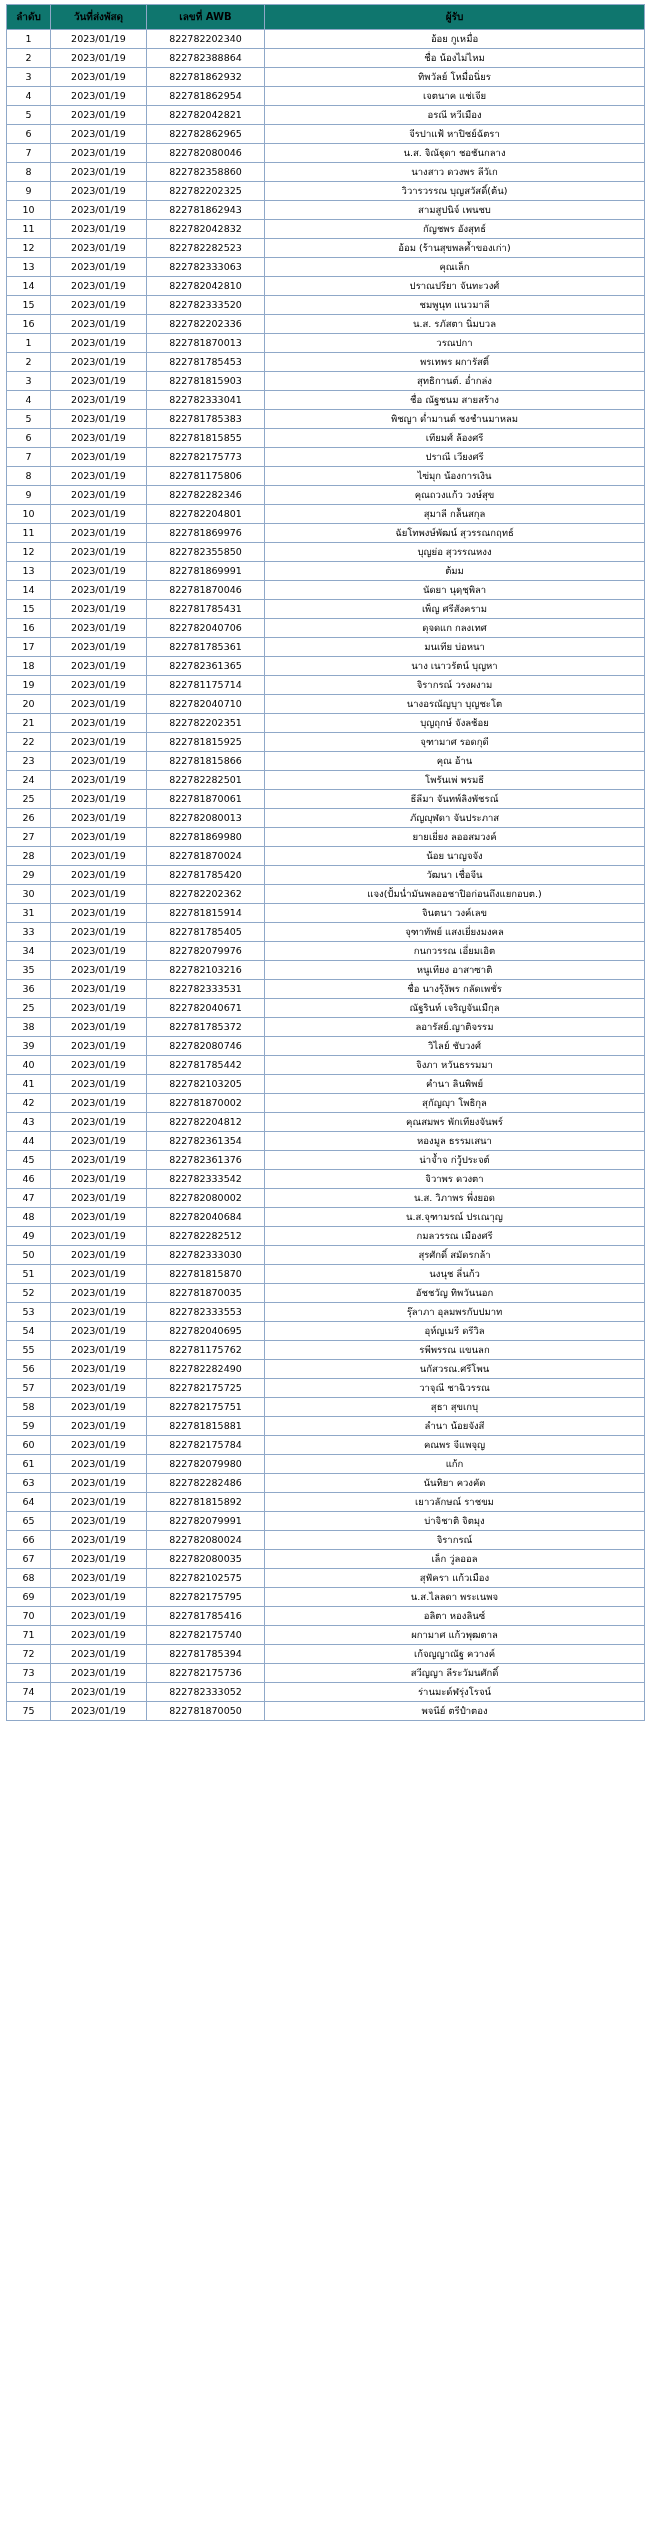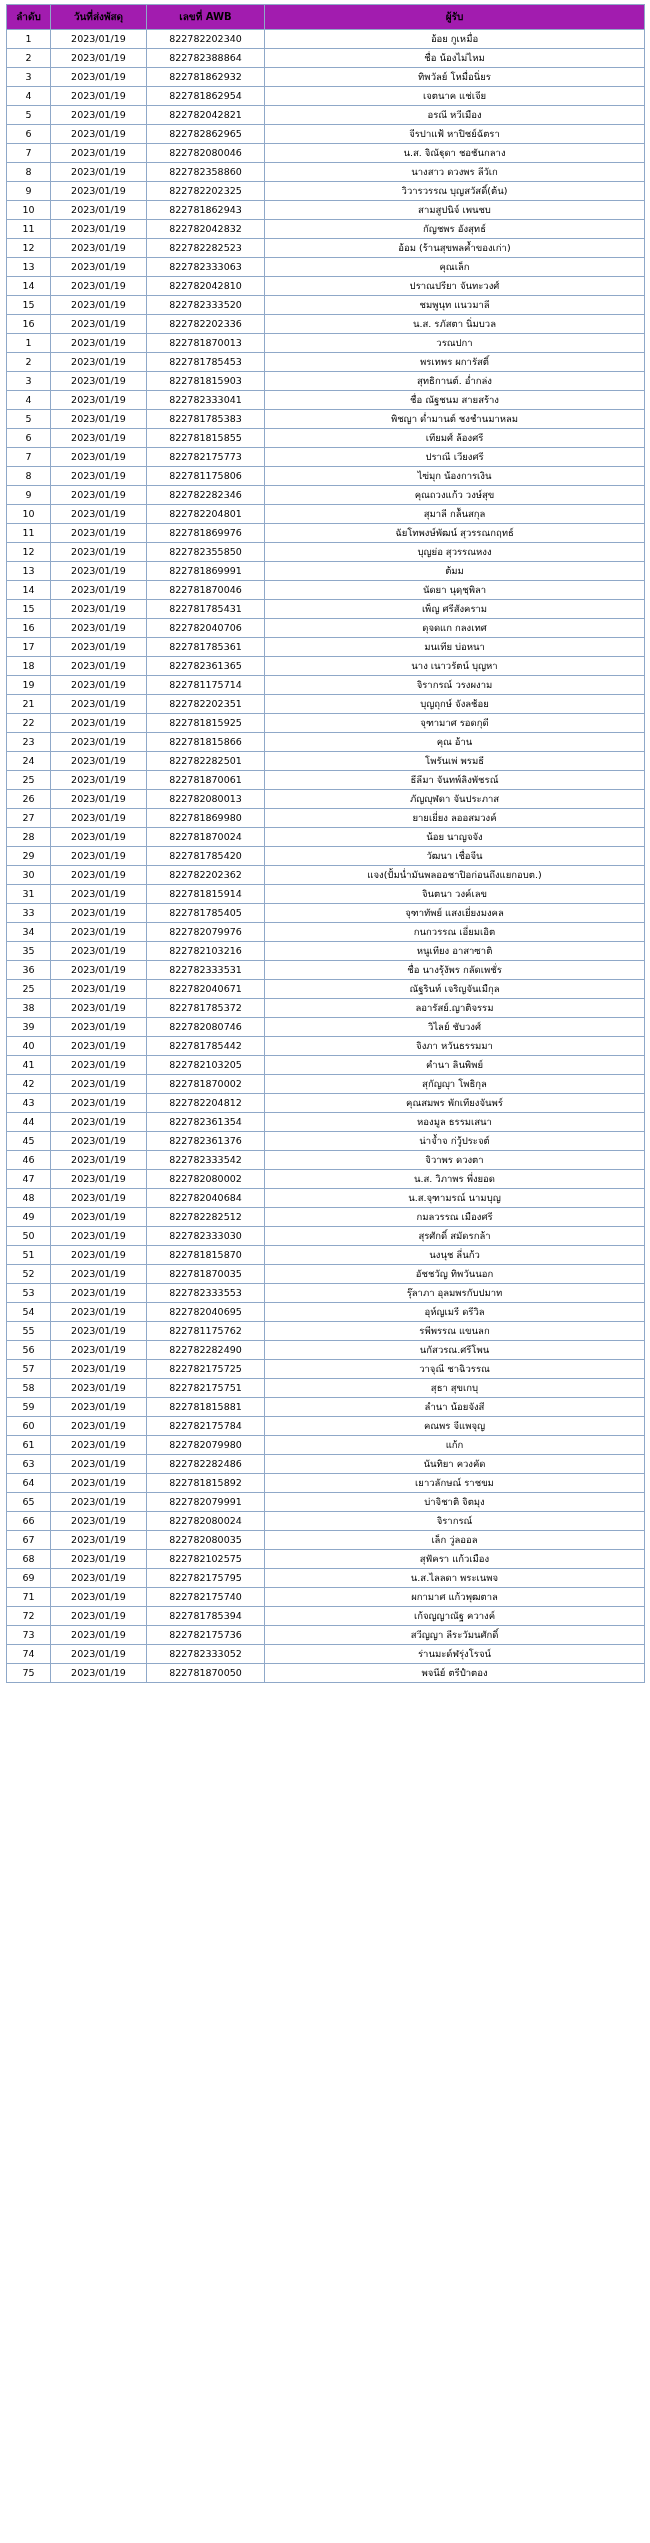--- a/index.html
+++ b/index.html
@@ -23,21 +23,21 @@
     border: 1px solid #8fa8c8;
     font-size: 9.5px;
     line-height: 1.05;
     padding: 2px 2px;
     text-align: center;
     vertical-align: middle;
     overflow: hidden;
     white-space: nowrap;
   }
   table.shipment-table thead th {
-    background: #a21caf;
+    background: #0f766e;
     font-weight: bold;
     font-size: 10px;
     height: 20px;
     color: #000000;
   }
   table.shipment-table tbody tr {
     height: 19px;
   }
   col.c-no    { width: 44px; }
   col.c-date  { width: 96px; }
@@ -273,20 +273,26 @@
           <td class="col-awb">822782361365</td>
           <td class="col-name">นาง เนาวรัตน์ บุญหา</td>
         </tr>
         <tr>
           <td class="col-no">19</td>
           <td class="col-date">2023/01/19</td>
           <td class="col-awb">822781175714</td>
           <td class="col-name">จิรากรณ์ วรงผงาม</td>
         </tr>
         <tr>
+          <td class="col-no">20</td>
+          <td class="col-date">2023/01/19</td>
+          <td class="col-awb">822782040710</td>
+          <td class="col-name">นางอรณัญบุา บุญชะโต</td>
+        </tr>
+        <tr>
           <td class="col-no">21</td>
           <td class="col-date">2023/01/19</td>
           <td class="col-awb">822782202351</td>
           <td class="col-name">บุญถุกษ์ จังลช้อย</td>
         </tr>
         <tr>
           <td class="col-no">22</td>
           <td class="col-date">2023/01/19</td>
           <td class="col-awb">822781815925</td>
           <td class="col-name">จุฑามาศ รอดกุดี</td>
@@ -432,21 +438,21 @@
         <tr>
           <td class="col-no">47</td>
           <td class="col-date">2023/01/19</td>
           <td class="col-awb">822782080002</td>
           <td class="col-name">น.ส. วิภาพร พี่งยอด</td>
         </tr>
         <tr>
           <td class="col-no">48</td>
           <td class="col-date">2023/01/19</td>
           <td class="col-awb">822782040684</td>
-          <td class="col-name">น.ส.จุฑามรณ์ นามบุญ</td>
+          <td class="col-name">น.ส.จุฑามรณ์ ปรเณาุญ</td>
         </tr>
         <tr>
           <td class="col-no">49</td>
           <td class="col-date">2023/01/19</td>
           <td class="col-awb">822782282512</td>
           <td class="col-name">กมลวรรณ เมืองศรี</td>
         </tr>
         <tr>
           <td class="col-no">50</td>
           <td class="col-date">2023/01/19</td>
@@ -553,20 +559,26 @@
           <td class="col-no">68</td>
           <td class="col-date">2023/01/19</td>
           <td class="col-awb">822782102575</td>
           <td class="col-name">สุฟัครา แก้วเมือง</td>
         </tr>
         <tr>
           <td class="col-no">69</td>
           <td class="col-date">2023/01/19</td>
           <td class="col-awb">822782175795</td>
           <td class="col-name">น.ส.ไลลดา พระเนพจ</td>
+        </tr>
+        <tr>
+          <td class="col-no">70</td>
+          <td class="col-date">2023/01/19</td>
+          <td class="col-awb">822781785416</td>
+          <td class="col-name">อลิตา หองลินซ์</td>
         </tr>
         <tr>
           <td class="col-no">71</td>
           <td class="col-date">2023/01/19</td>
           <td class="col-awb">822782175740</td>
           <td class="col-name">ผกามาศ แก้วพุฒตาล</td>
         </tr>
         <tr>
           <td class="col-no">72</td>
           <td class="col-date">2023/01/19</td>

